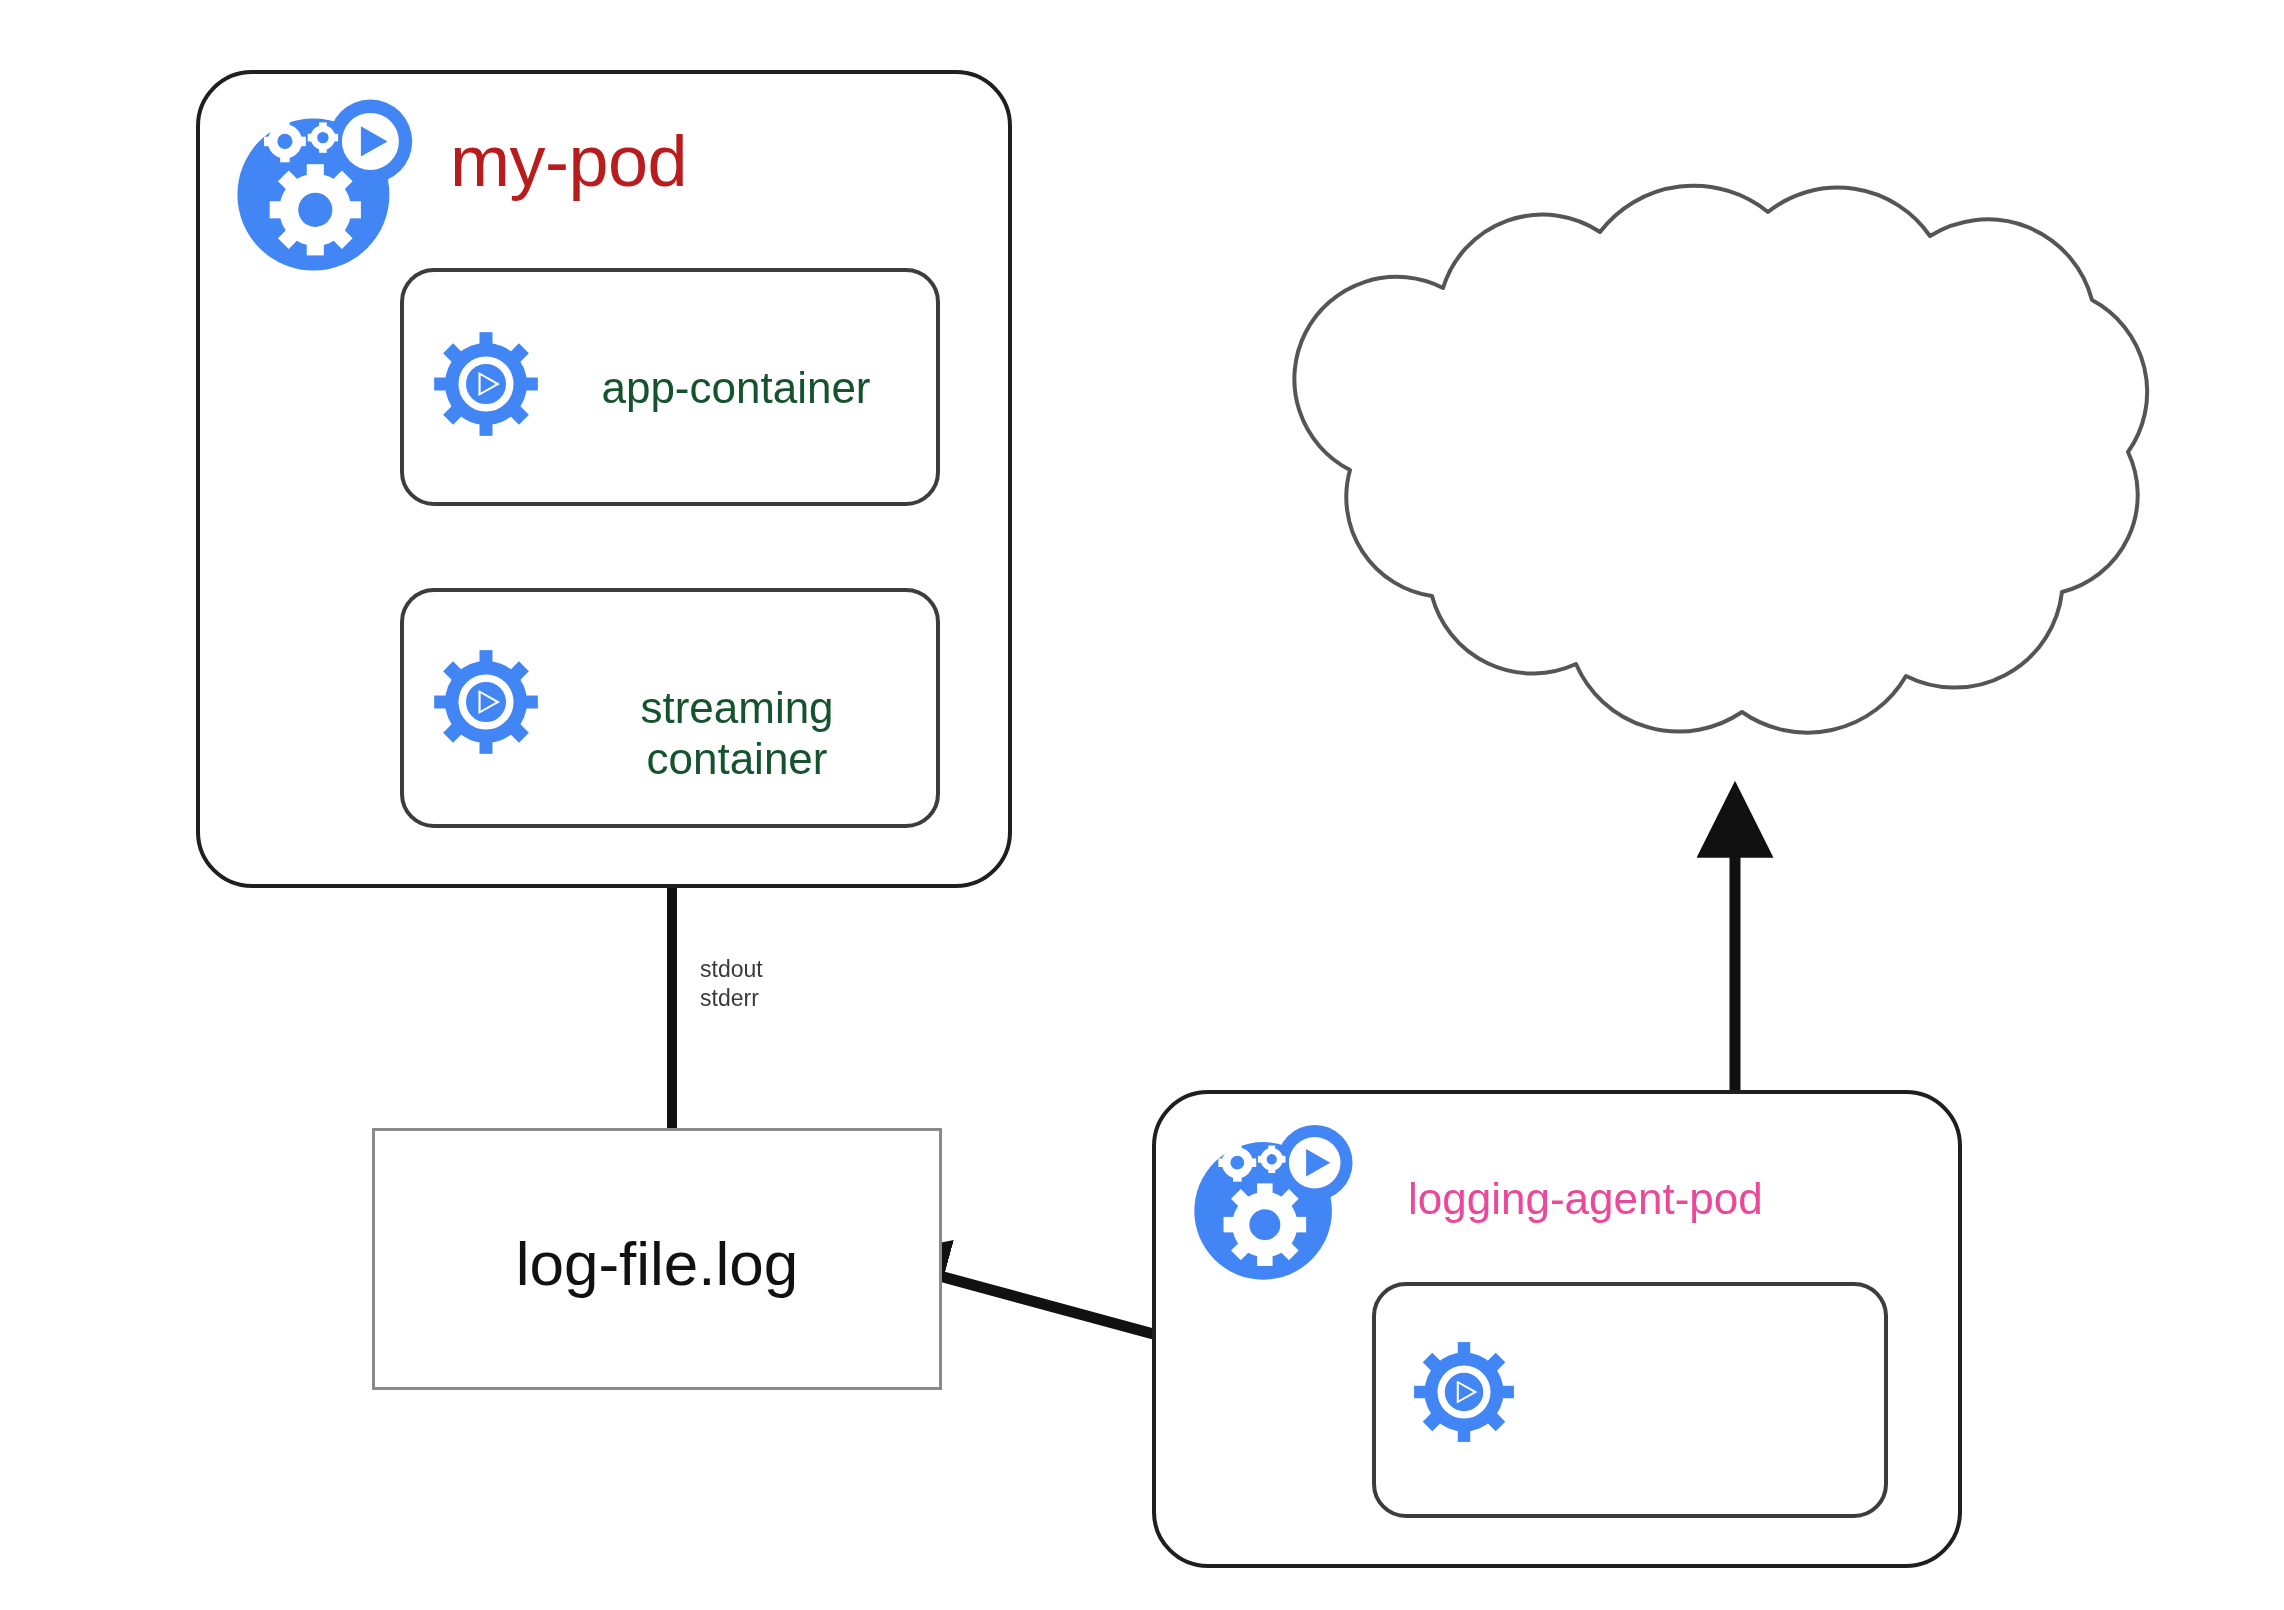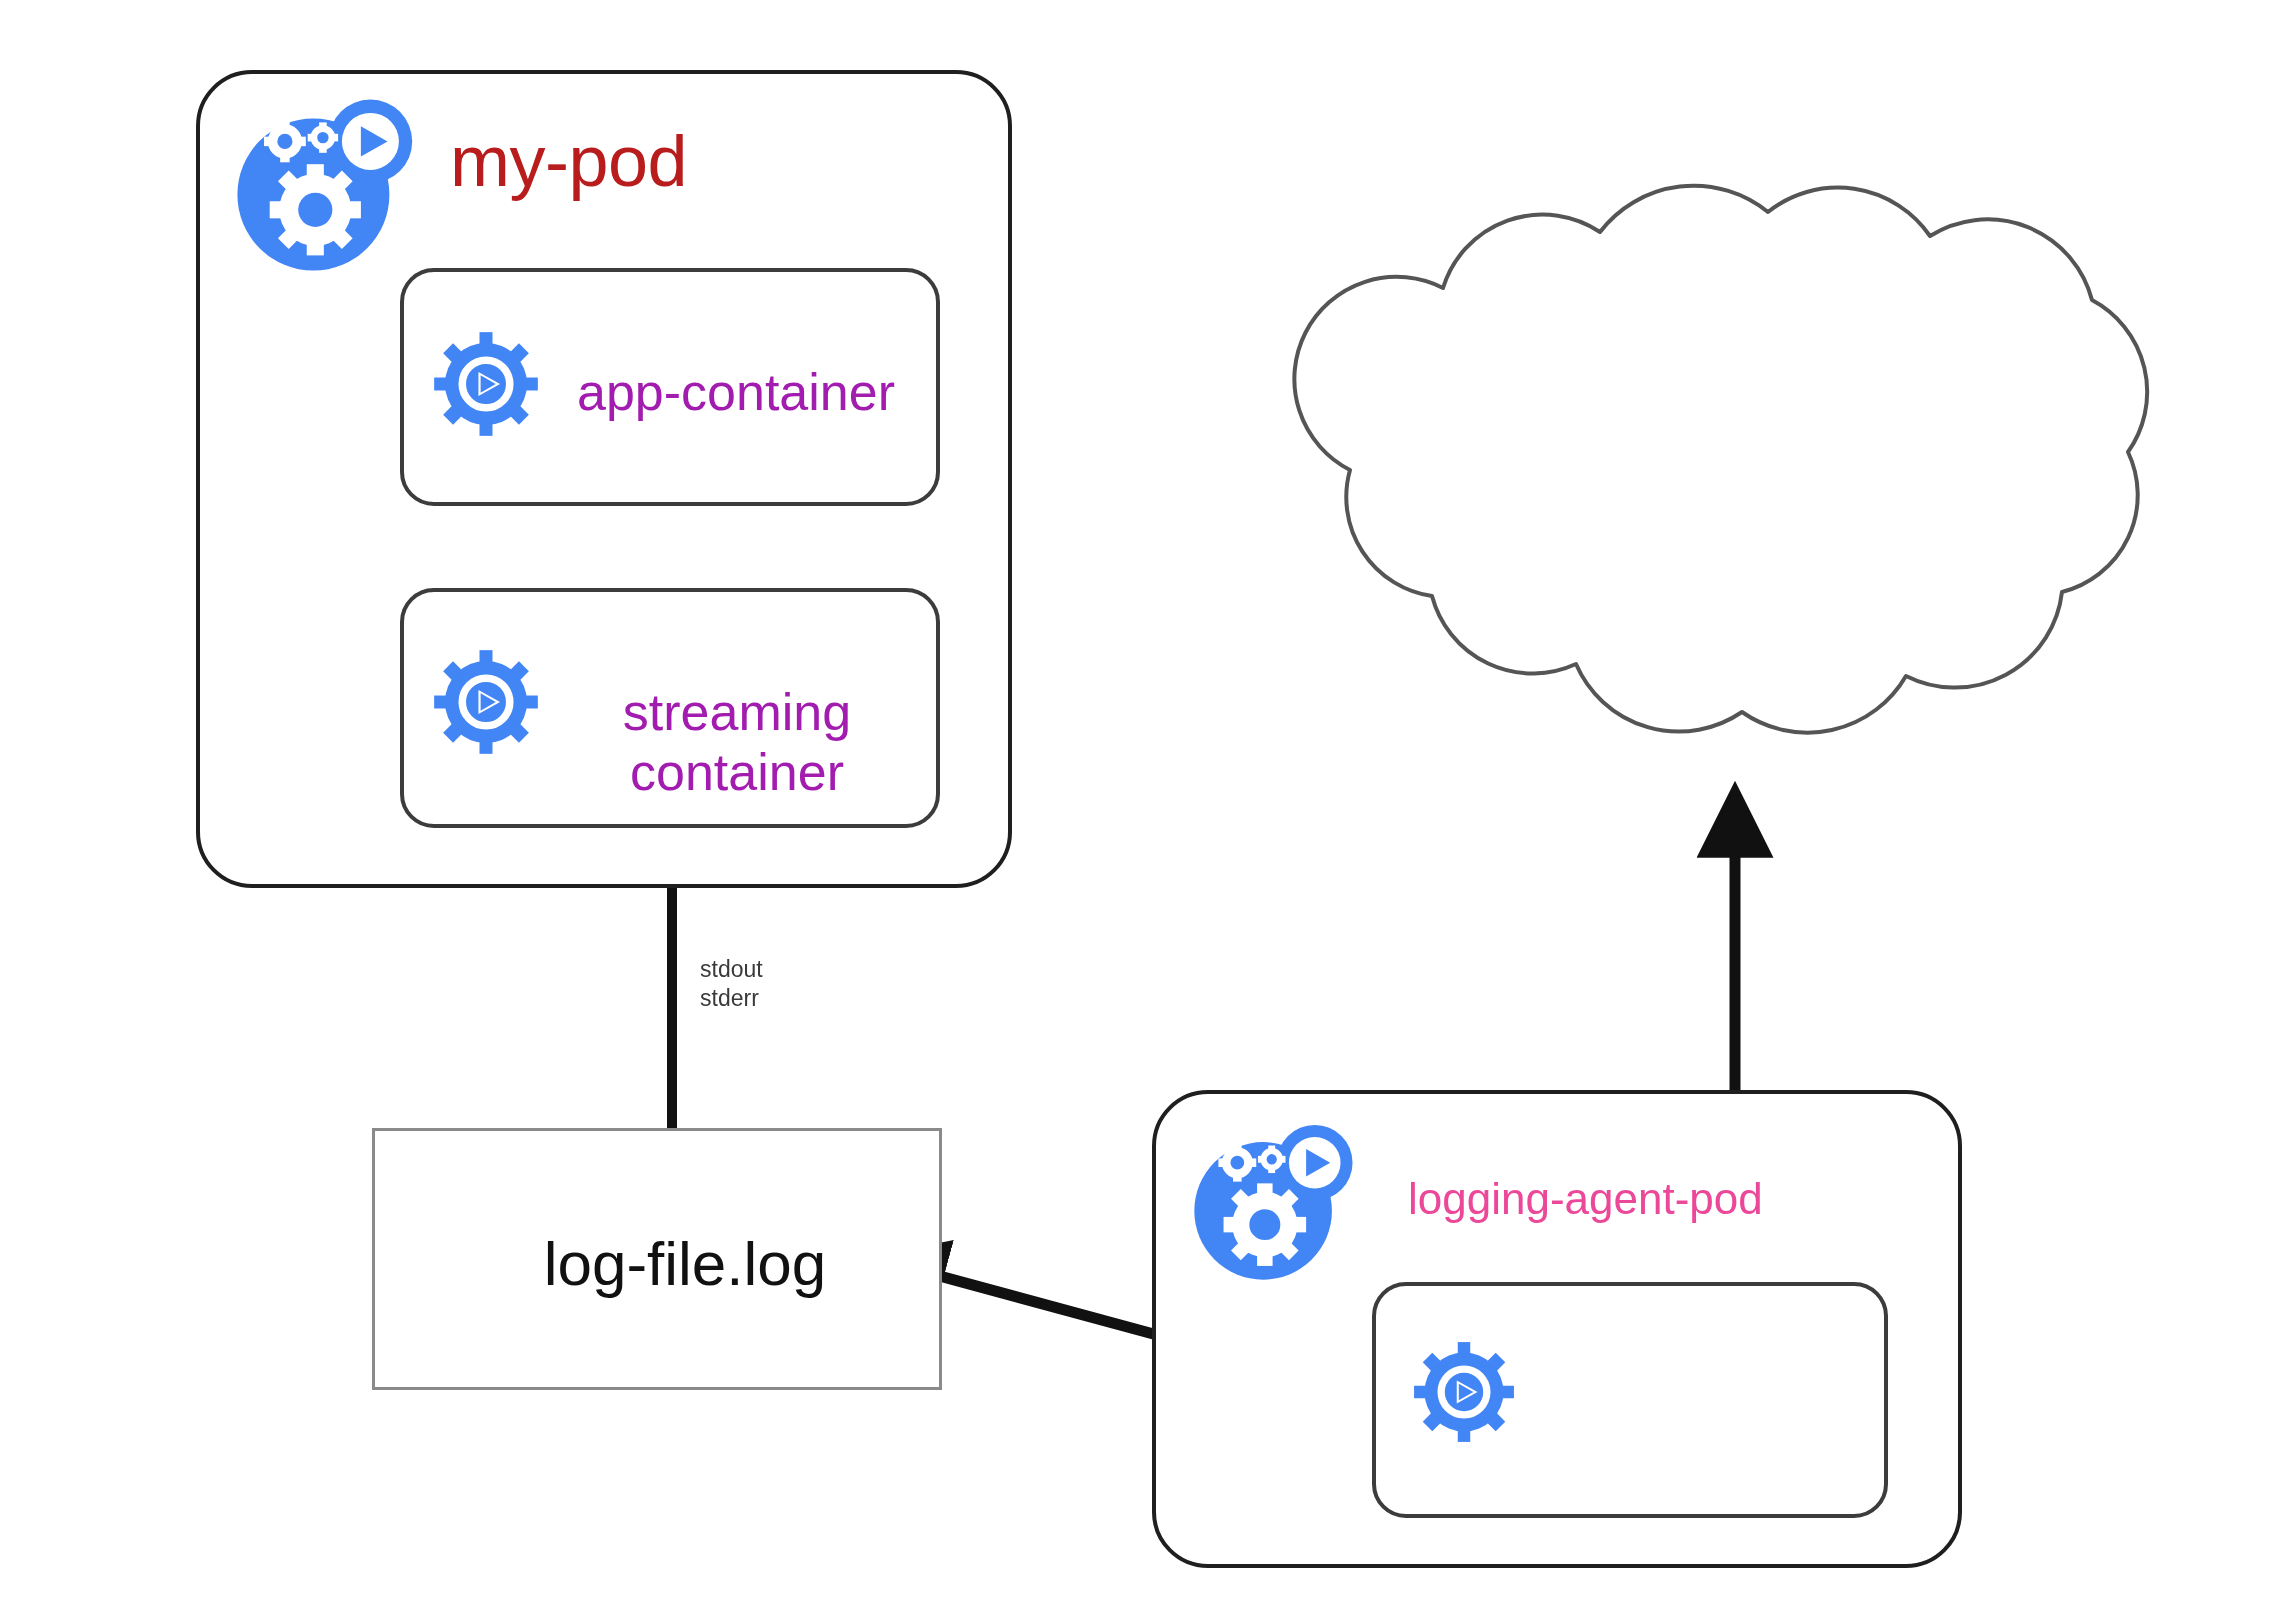--- a/index.html
+++ b/index.html
@@ -60,34 +60,33 @@
   }
   .pod-title-small {
     position: absolute;
     font-size: 44px;
     font-weight: 400;
     color: #ec4899;
     white-space: nowrap;
   }
   .container-label {
     position: absolute;
-    font-size: 52px;
-    font-weight: 400;
-    color: #a21caf;
+    font-size: 44px;
+    font-weight: 400;
+    color: #14532d;
     line-height: 1.16;
     text-align: center;
   }
   .file-label {
     position: absolute;
     font-size: 62px;
     font-weight: 400;
     color: #111111;
     white-space: nowrap;
     text-align: center;
-    padding-left: 28px;
   }
   .cloud-label {
     position: absolute;
     font-size: 62px;
     font-weight: 400;
     color: #111111;
     line-height: 1.16;
     text-align: center;
     white-space: pre-line;
   }

